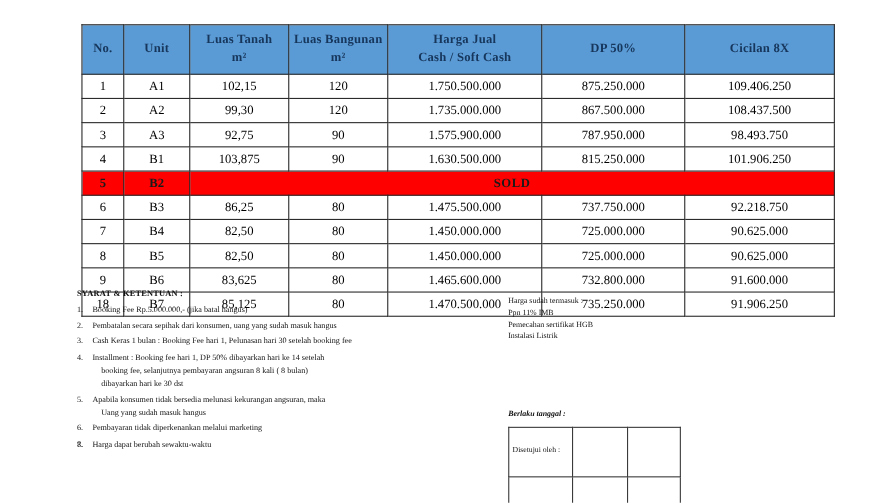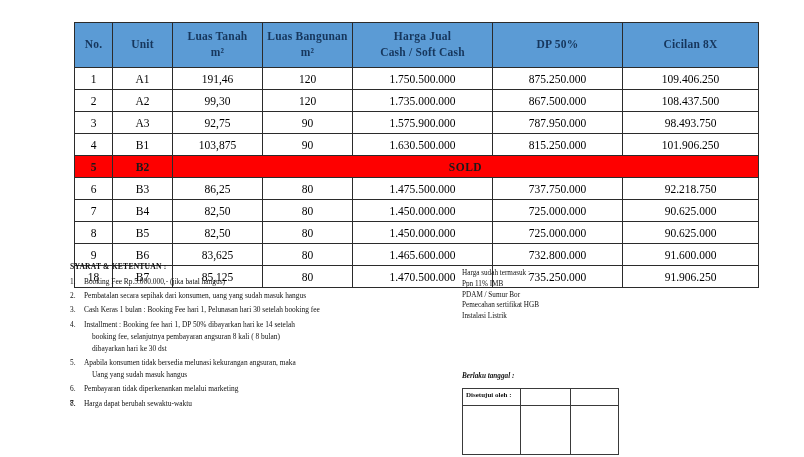--- a/index.html
+++ b/index.html
@@ -155,23 +155,23 @@
   }
   table.sign-table {
     border-collapse: collapse;
     table-layout: fixed;
     width: 156px;
   }
   table.sign-table td {
     border: 1px solid #3a3a3a;
     vertical-align: top;
     font-size: 7px;
-    font-weight: bold;
-    font-family: "Liberation Serif", serif;
-    padding: 2px 3px;
+    font-weight: normal;
+    font-family: "Liberation Serif", serif;
+    padding: 16px 3px;
     color: #111;
   }
   table.sign-table tr.sign-head td { height: 12px; }
   table.sign-table tr.sign-body td { height: 44px; }
   .sc1 { width: 58px; }
   .sc2 { width: 50px; }
   .sc3 { width: 48px; }
 </style>
 </head>
 <body>
@@ -214,21 +214,21 @@
           </th>
           <th>
             <span>Cicilan 8X</span>
           </th>
         </tr>
       </thead>
       <tbody id="price-table-body">
           <tr>
             <td>1</td>
             <td>A1</td>
-            <td>191,46</td>
+            <td>102,15</td>
             <td>120</td>
             <td>1.750.500.000</td>
             <td>875.250.000</td>
             <td>109.406.250</td>
           </tr>
           <tr>
             <td>2</td>
             <td>A2</td>
             <td>99,30</td>
             <td>120</td>
@@ -319,21 +319,20 @@
         <li><span class="num">6.</span><span>Pembayaran tidak diperkenankan melalui marketing</span></li>
         <li><span class="num">7.</span></li>
         <li><span class="num">8.</span><span>Harga dapat berubah sewaktu-waktu</span></li>
       </ol>
   </div>
 
   <div class="note-block note-included">
     <div class="note-title">Harga sudah termasuk :</div>
     <div id="included-lines">
         <div class="note-line">Ppn 11%   IMB</div>
-        <div class="note-line">PDAM / Sumur Bor</div>
         <div class="note-line">Pemecahan sertifikat HGB</div>
         <div class="note-line">Instalasi Listrik</div>
       </div>
   </div>
 
   <div class="note-block note-excluded">
   </div>
 
   <div class="berlaku">Berlaku tanggal :</div>
 

